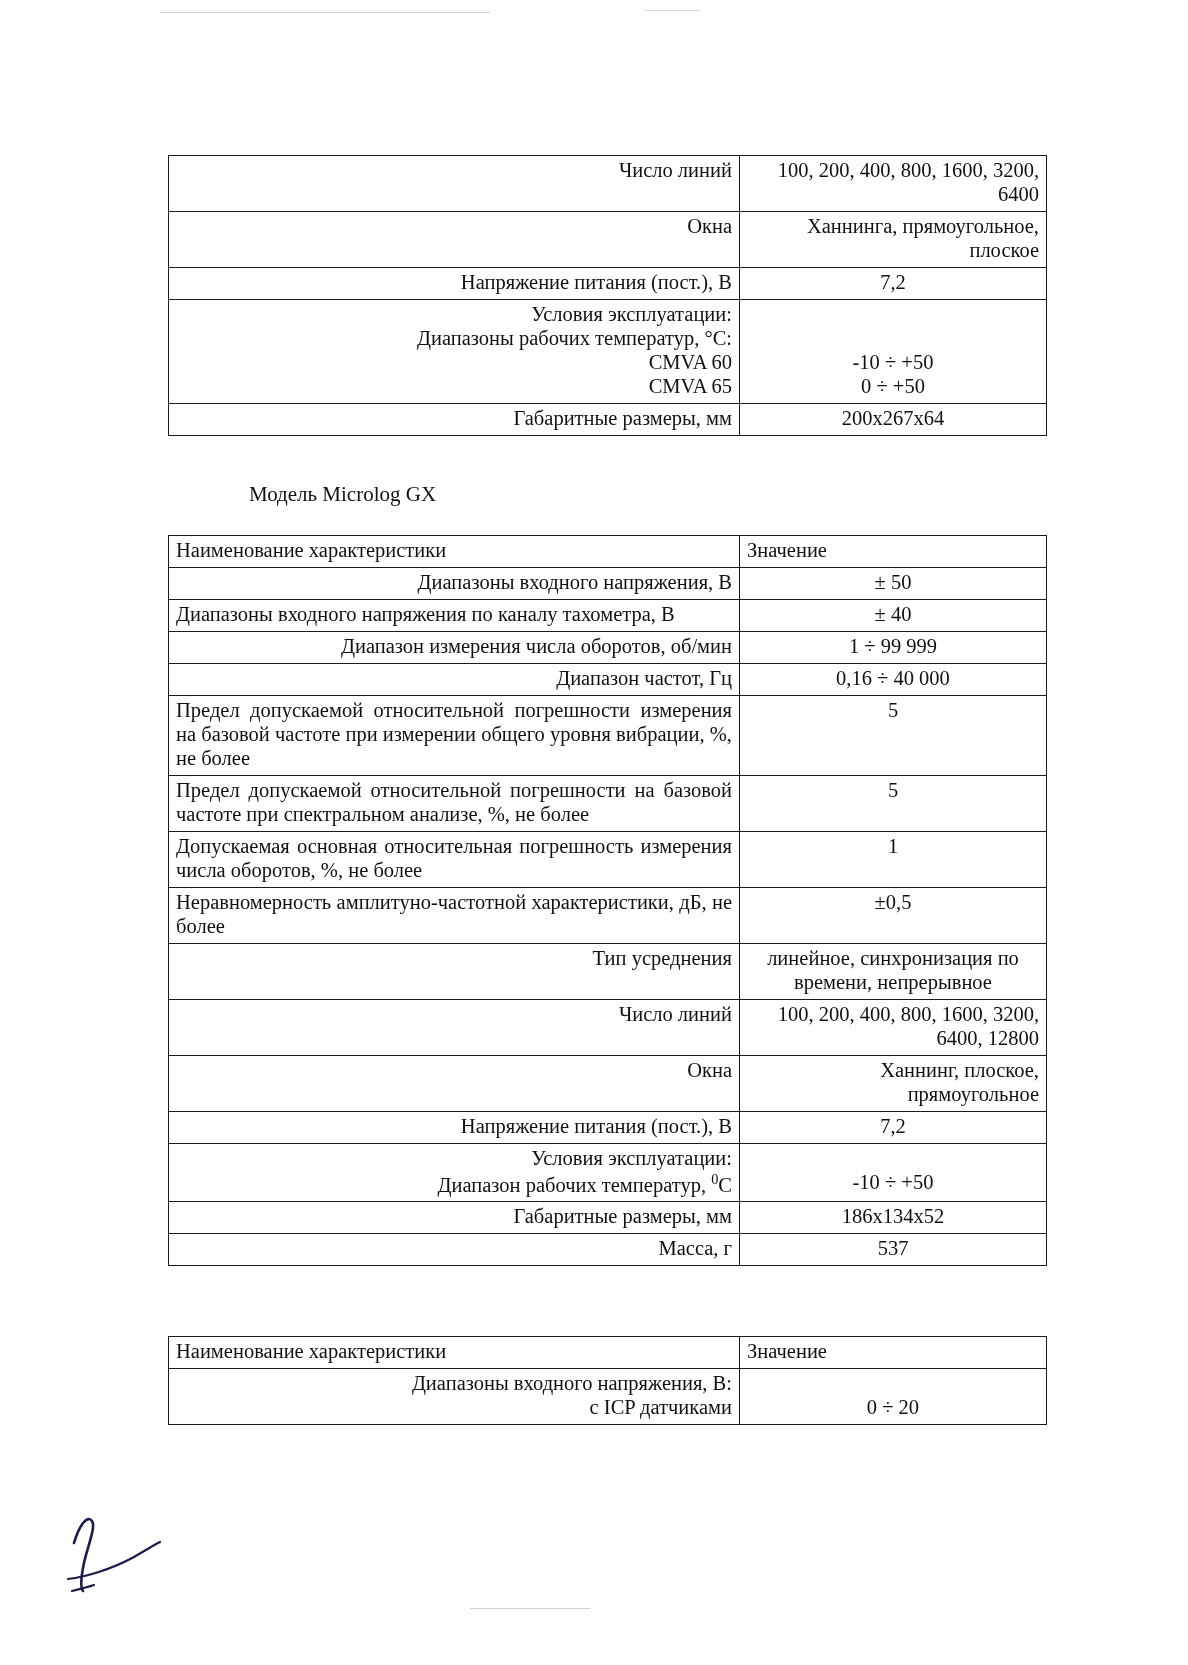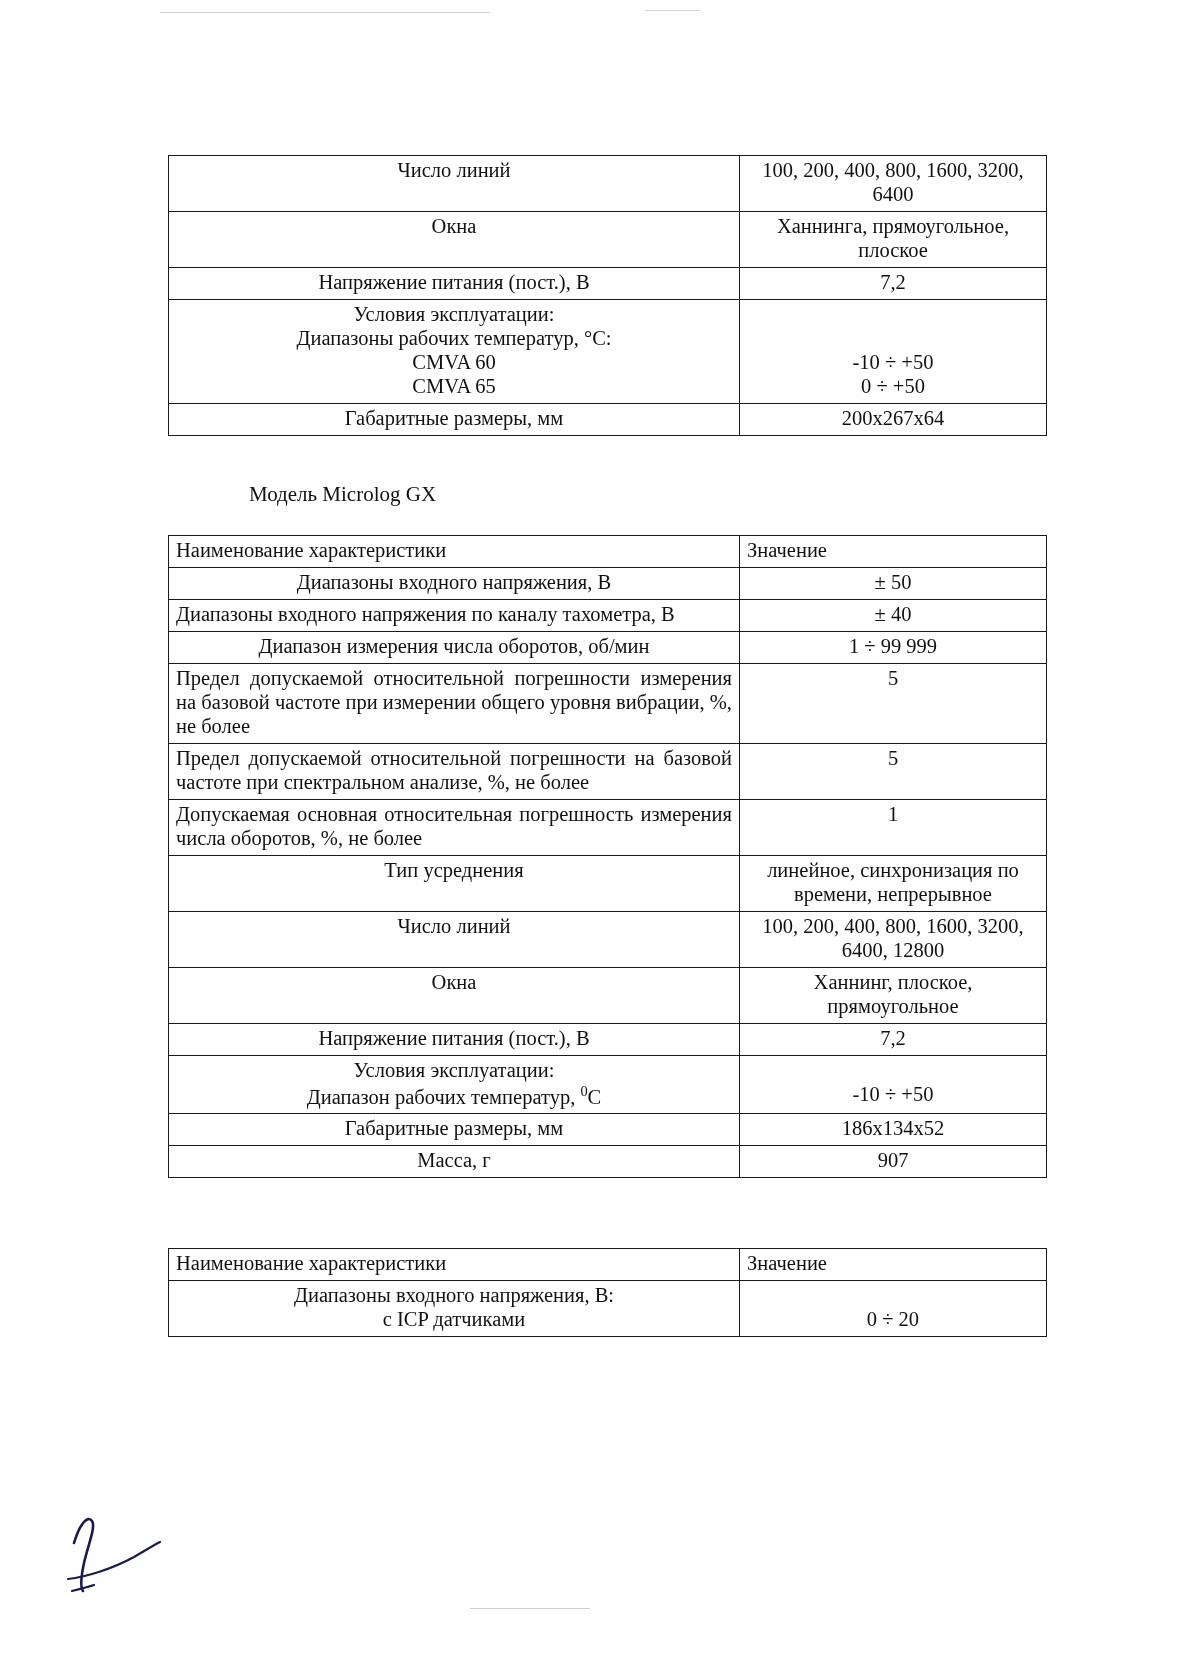--- a/index.html
+++ b/index.html
@@ -60,21 +60,21 @@
     padding: 3px 7px 4px 7px;
     vertical-align: top;
     font-weight: normal;
   }
   .col-name { width: 556px; }
   .col-val  { width: 292px; }
   .t-just-last-left {
     text-align: justify;
   }
   .c { text-align: center; }
-  .l { text-align: center; }
+  .l { text-align: right; }
 
   .hdr { }
 
   .caption {
     font-size: 21px;
     margin: 0;
     padding: 0;
   }
 
   .block-gap-1 { height: 46px; }
@@ -153,30 +153,38 @@
         </tr>
         <tr>
           <td class="col-name t-just-last-left">Диапазоны входного напряжения по каналу тахометра, В</td>
           <td class="col-val c pad-top-3">± 40</td>
         </tr>
         <tr>
           <td class="col-name l">Диапазон измерения числа оборотов, об/мин</td>
           <td class="col-val c">1 ÷ 99 999</td>
         </tr>
         <tr>
+          <td class="col-name l">Диапазон частот, Гц</td>
+          <td class="col-val c">0,16 ÷ 40 000</td>
+        </tr>
+        <tr>
           <td class="col-name t-just-last-left">Предел допускаемой относительной погрешности измерения на базовой частоте  при измерении общего уровня вибрации,  %, не более</td>
           <td class="col-val c pad-top-1">5</td>
         </tr>
         <tr>
           <td class="col-name t-just-last-left">Предел допускаемой относительной погрешности на базовой частоте при спектральном анализе,  %, не более</td>
           <td class="col-val c pad-top-1">5</td>
         </tr>
         <tr>
           <td class="col-name t-just-last-left">Допускаемая основная относительная погрешность измерения числа оборотов, %, не более</td>
           <td class="col-val c pad-top-3">1</td>
+        </tr>
+        <tr>
+          <td class="col-name t-just-last-left">Неравномерность амплитуно-частотной характеристики, дБ, не более</td>
+          <td class="col-val c pad-top-3">±0,5</td>
         </tr>
         <tr>
           <td class="col-name l">Тип усреднения</td>
           <td class="col-val c">линейное, синхронизация по времени, непрерывное</td>
         </tr>
         <tr>
           <td class="col-name l">Число линий</td>
           <td class="col-val l t-just-last-left">100, 200, 400, 800, 1600, 3200, 6400, 12800</td>
         </tr>
         <tr>
@@ -192,21 +200,21 @@
 Диапазон рабочих температур, <sup>0</sup>С</td>
           <td class="col-val c" style="white-space:pre-line">
 -10 ÷ +50</td>
         </tr>
         <tr>
           <td class="col-name l">Габаритные размеры, мм</td>
           <td class="col-val c">186х134х52</td>
         </tr>
         <tr>
           <td class="col-name l">Масса, г</td>
-          <td class="col-val c">907</td>
+          <td class="col-val c">537</td>
         </tr>
       </tbody>
     </table>
 
     <div class="block-gap-3"></div>
     <div class="block-gap-4"></div>
 
     <table class="doc-table">
       <tbody>
         <tr>

